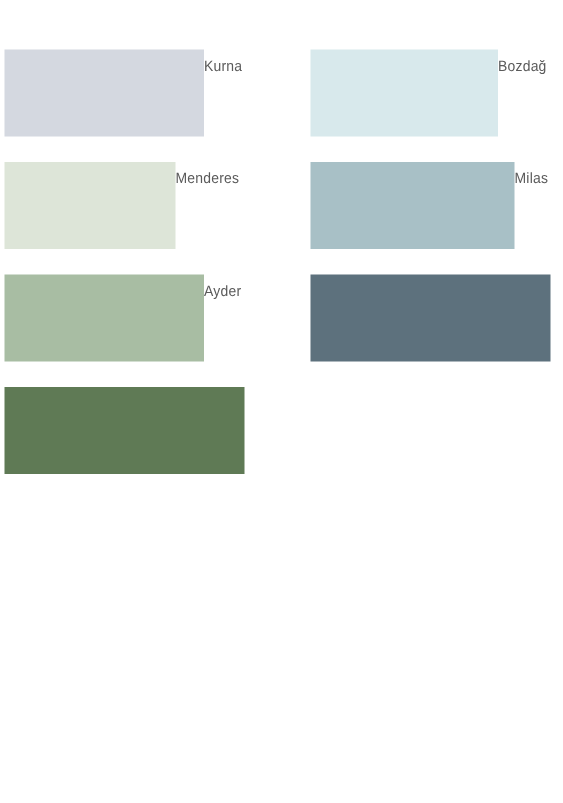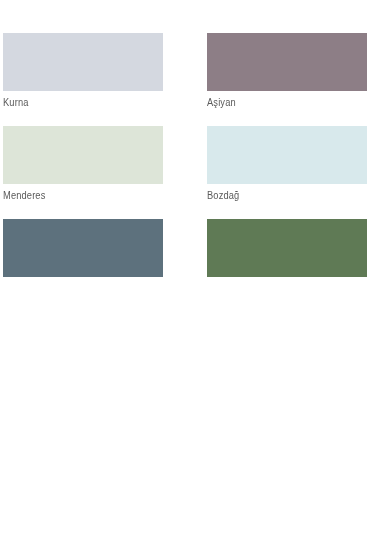--- a/index.html
+++ b/index.html
@@ -24,21 +24,21 @@
     display: grid;
     grid-template-columns: 160px 160px;
     column-gap: 44px;
     row-gap: 17px;
     padding-left: 3px;
   }
 
   .swatch-cell {
     width: 160px;
     display: flex;
-    flex-direction: column;
+    flex-direction: row;
   }
 
   .swatch-chip {
     width: 160px;
     height: 58px;
     display: block;
   }
 
   .swatch-label {
     font-family: "Liberation Sans", sans-serif;
@@ -59,37 +59,41 @@
   <div class="palette-grid">
 
     <div class="swatch-cell">
       <span class="swatch-chip" style="background-color: rgb(212, 216, 224);"></span>
       <span class="swatch-label" style="color: rgb(90, 90, 90);">Kurna</span>
     </div>
 
 
 
 
+
+
     <div class="swatch-cell">
-      <span class="swatch-chip" style="background-color: rgb(141, 126, 134);"></span>
-      <span class="swatch-label" style="color: rgb(90, 90, 90);">Aşiyan</span>
+      <span class="swatch-chip" style="background-color: rgb(216, 233, 236);"></span>
+      <span class="swatch-label" style="color: rgb(90, 90, 90);">Bozdağ</span>
     </div>
-
 
     <div class="swatch-cell">
       <span class="swatch-chip" style="background-color: rgb(221, 229, 216);"></span>
       <span class="swatch-label" style="color: rgb(90, 90, 90);">Menderes</span>
     </div>
 
     <div class="swatch-cell">
-      <span class="swatch-chip" style="background-color: rgb(216, 233, 236);"></span>
-      <span class="swatch-label" style="color: rgb(90, 90, 90);">Bozdağ</span>
+      <span class="swatch-chip" style="background-color: rgb(168, 192, 198);"></span>
+      <span class="swatch-label" style="color: rgb(90, 90, 90);">Milas</span>
     </div>
 
-
+    <div class="swatch-cell">
+      <span class="swatch-chip" style="background-color: rgb(168, 189, 163);"></span>
+      <span class="swatch-label" style="color: rgb(90, 90, 90);">Ayder</span>
+    </div>
 
     <div class="swatch-cell">
       <span class="swatch-chip" style="background-color: rgb(93, 113, 125);"></span>
 
     </div>
 
     <div class="swatch-cell">
       <span class="swatch-chip" style="background-color: rgb(95, 122, 85);"></span>
 
     </div>

